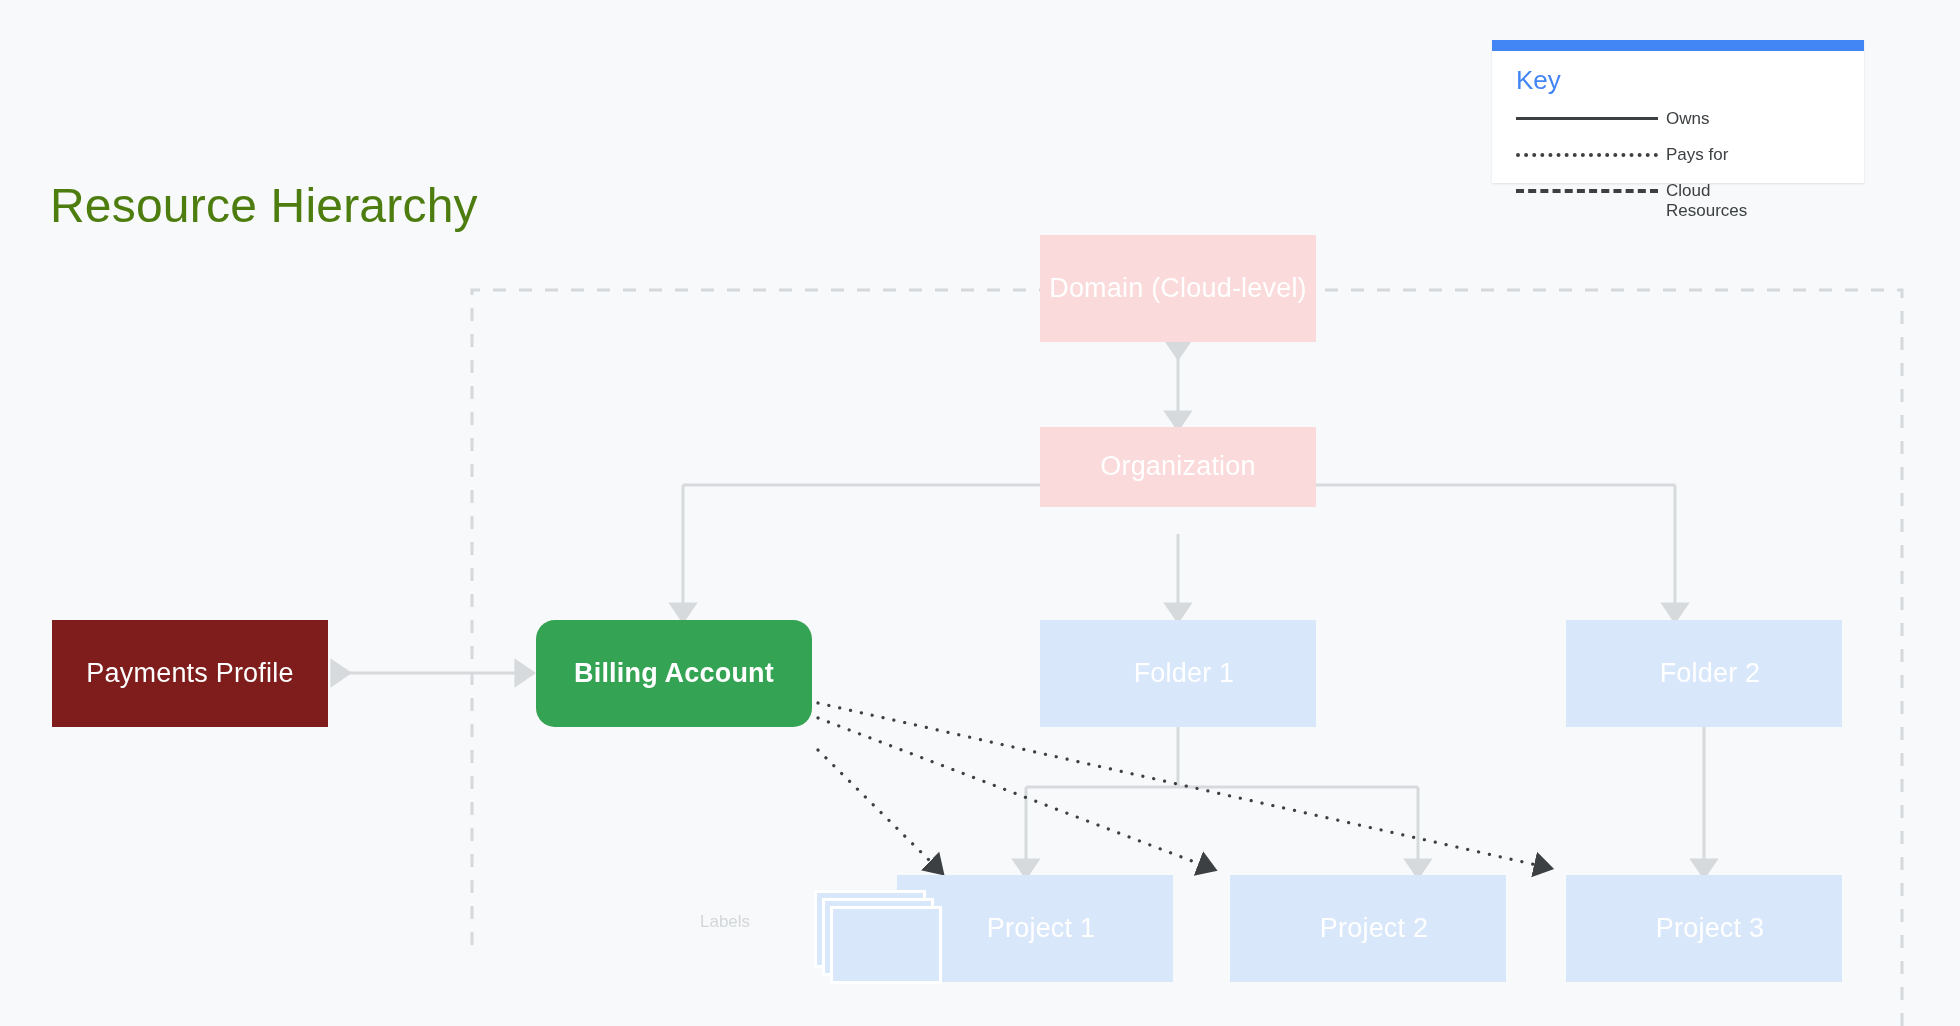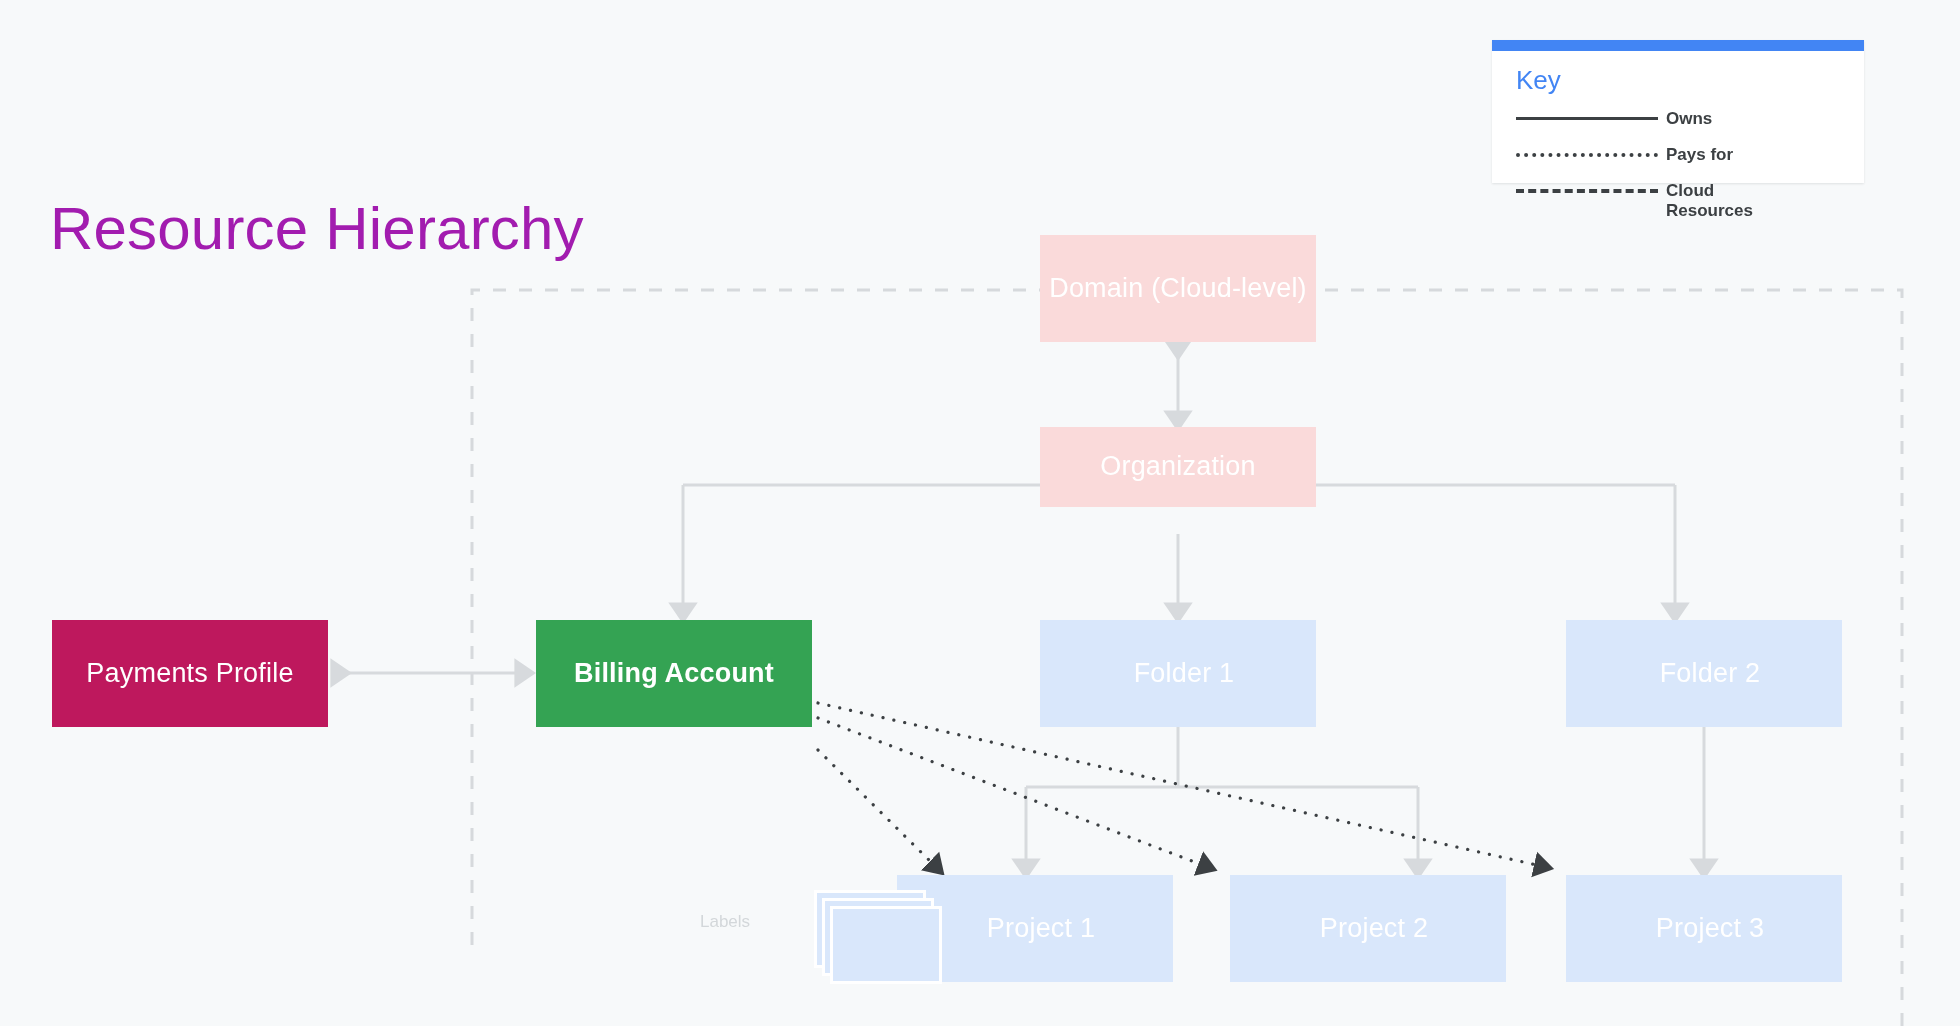--- a/index.html
+++ b/index.html
@@ -21,24 +21,24 @@
     position: absolute;
     left: 0; top: 0;
     width: 1960px;
     height: 1026px;
   }
 
   
   .page-title {
     position: absolute;
     left: 50px;
-    top: 194px;
-    font-size: 60px;
+    top: 178px;
+    font-size: 48px;
     font-weight: 400;
-    color: #a21caf;
+    color: #4d7c0f;
     letter-spacing: 0.2px;
     white-space: nowrap;
   }
 
   
   .key-card {
     position: absolute;
     left: 1492px;
     top: 40px;
     width: 372px;
@@ -84,21 +84,21 @@
     position: absolute;
     left: 0; right: 0;
     top: 8px;
     height: 0;
   }
   .ln-solid  { border-top: 3px solid #3c4043; }
   .ln-dotted { border-top: 4px dotted #3c4043; }
   .ln-dashed { border-top: 4px dashed #3c4043; }
   .key-label {
     font-size: 17px;
-    font-weight: 700;
+    font-weight: 400;
     color: #3c4043;
     line-height: 1.15;
     margin-left: 8px;
     max-width: 130px;
   }
 
   
   .node {
     position: absolute;
     display: flex;
@@ -107,21 +107,21 @@
     box-sizing: border-box;
     font-size: 27px;
     color: #ffffff;
     text-align: center;
     line-height: 1.15;
     letter-spacing: .2px;
     z-index: 5;
   }
   .node.pink  { background: #fadada; text-align: right; }
   .node.blue  { background: #d9e7fb; padding-left: 12px; }
-  .node.cream { background: #be185d; }
+  .node.cream { background: #7f1d1d; }
   .node.green { background: #34a353; font-weight: 700; }
 
   
   .labels-text {
     position: absolute;
     left: 700px;
     top: 912px;
     font-size: 17px;
     color: #d3d7da;
     z-index: 6;
@@ -231,21 +231,21 @@
       <line x1="818" y1="703" x2="1541" y2="866" stroke="#3c4043" stroke-width="3.2" stroke-linecap="round" stroke-dasharray="0.1 11" marker-end="url(#ahDark)"></line>
     </g>
   </svg>
 
   <div class="node pink" style="left:1040px; top:235px; width:276px; height:107px;">Domain (Cloud-level)</div>
 
   <div class="node pink" style="left:1040px; top:427px; width:276px; height:80px;">Organization</div>
 
   <div class="node cream" style="left:52px; top:620px; width:276px; height:107px;">Payments Profile</div>
 
-  <div class="node green" style="left:536px; top:620px; width:276px; height:107px;">Billing Account</div>
+  <div class="node green" style="left:536px; top:620px; width:276px; height:107px;border-radius:19px;">Billing Account</div>
 
   <div class="node blue" style="left:1040px; top:620px; width:276px; height:107px;">Folder 1</div>
 
   <div class="node blue" style="left:1566px; top:620px; width:276px; height:107px;">Folder 2</div>
 
   <div class="node blue" style="left:897px; top:875px; width:276px; height:107px;">Project 1</div>
 
   <div class="node blue" style="left:1230px; top:875px; width:276px; height:107px;">Project 2</div>
 
   <div class="node blue" style="left:1566px; top:875px; width:276px; height:107px;">Project 3</div>

